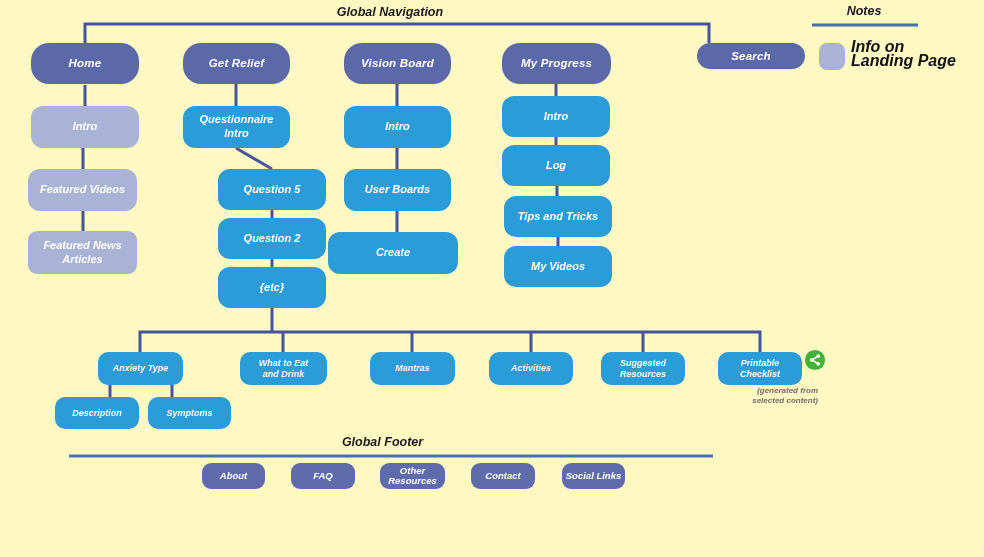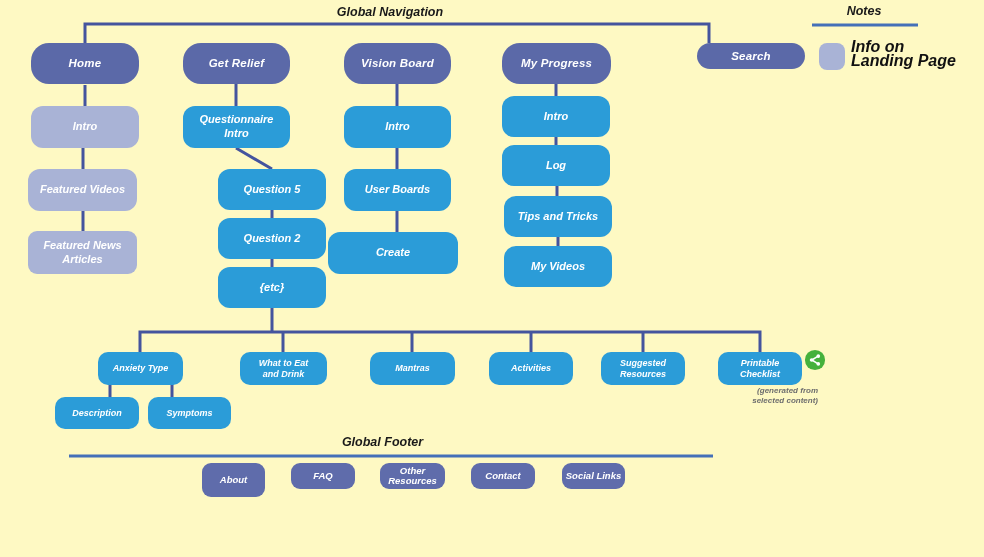--- a/index.html
+++ b/index.html
@@ -113,21 +113,21 @@
       <div class="node kind-content sz-small" style="left: 240px; top: 352px; width: 87px; height: 33px;">What to Eat
 and Drink</div>
       <div class="node kind-content sz-small" style="left: 370px; top: 352px; width: 85px; height: 33px;">Mantras</div>
       <div class="node kind-content sz-small" style="left: 489px; top: 352px; width: 84px; height: 33px;">Activities</div>
       <div class="node kind-content sz-small" style="left: 601px; top: 352px; width: 84px; height: 33px;">Suggested
 Resources</div>
       <div class="node kind-content sz-small" style="left: 718px; top: 352px; width: 84px; height: 33px;">Printable
 Checklist</div>
       <div class="node kind-content sz-small" style="left: 55px; top: 397px; width: 84px; height: 32px;">Description</div>
       <div class="node kind-content sz-small" style="left: 148px; top: 397px; width: 83px; height: 32px;">Symptoms</div>
-      <div class="node kind-footer" style="left: 202px; top: 463px; width: 63px; height: 34px;">About</div>
+      <div class="node kind-footer" style="left: 202px; top: 463px; width: 63px; height: 26px;">About</div>
       <div class="node kind-footer" style="left: 291px; top: 463px; width: 64px; height: 26px;">FAQ</div>
       <div class="node kind-footer" style="left: 380px; top: 463px; width: 65px; height: 26px;">Other
 Resources</div>
       <div class="node kind-footer" style="left: 471px; top: 463px; width: 64px; height: 26px;">Contact</div>
       <div class="node kind-footer" style="left: 562px; top: 463px; width: 63px; height: 26px;">Social Links</div>
     </div>
 
 </div>
 
 </body></html>

